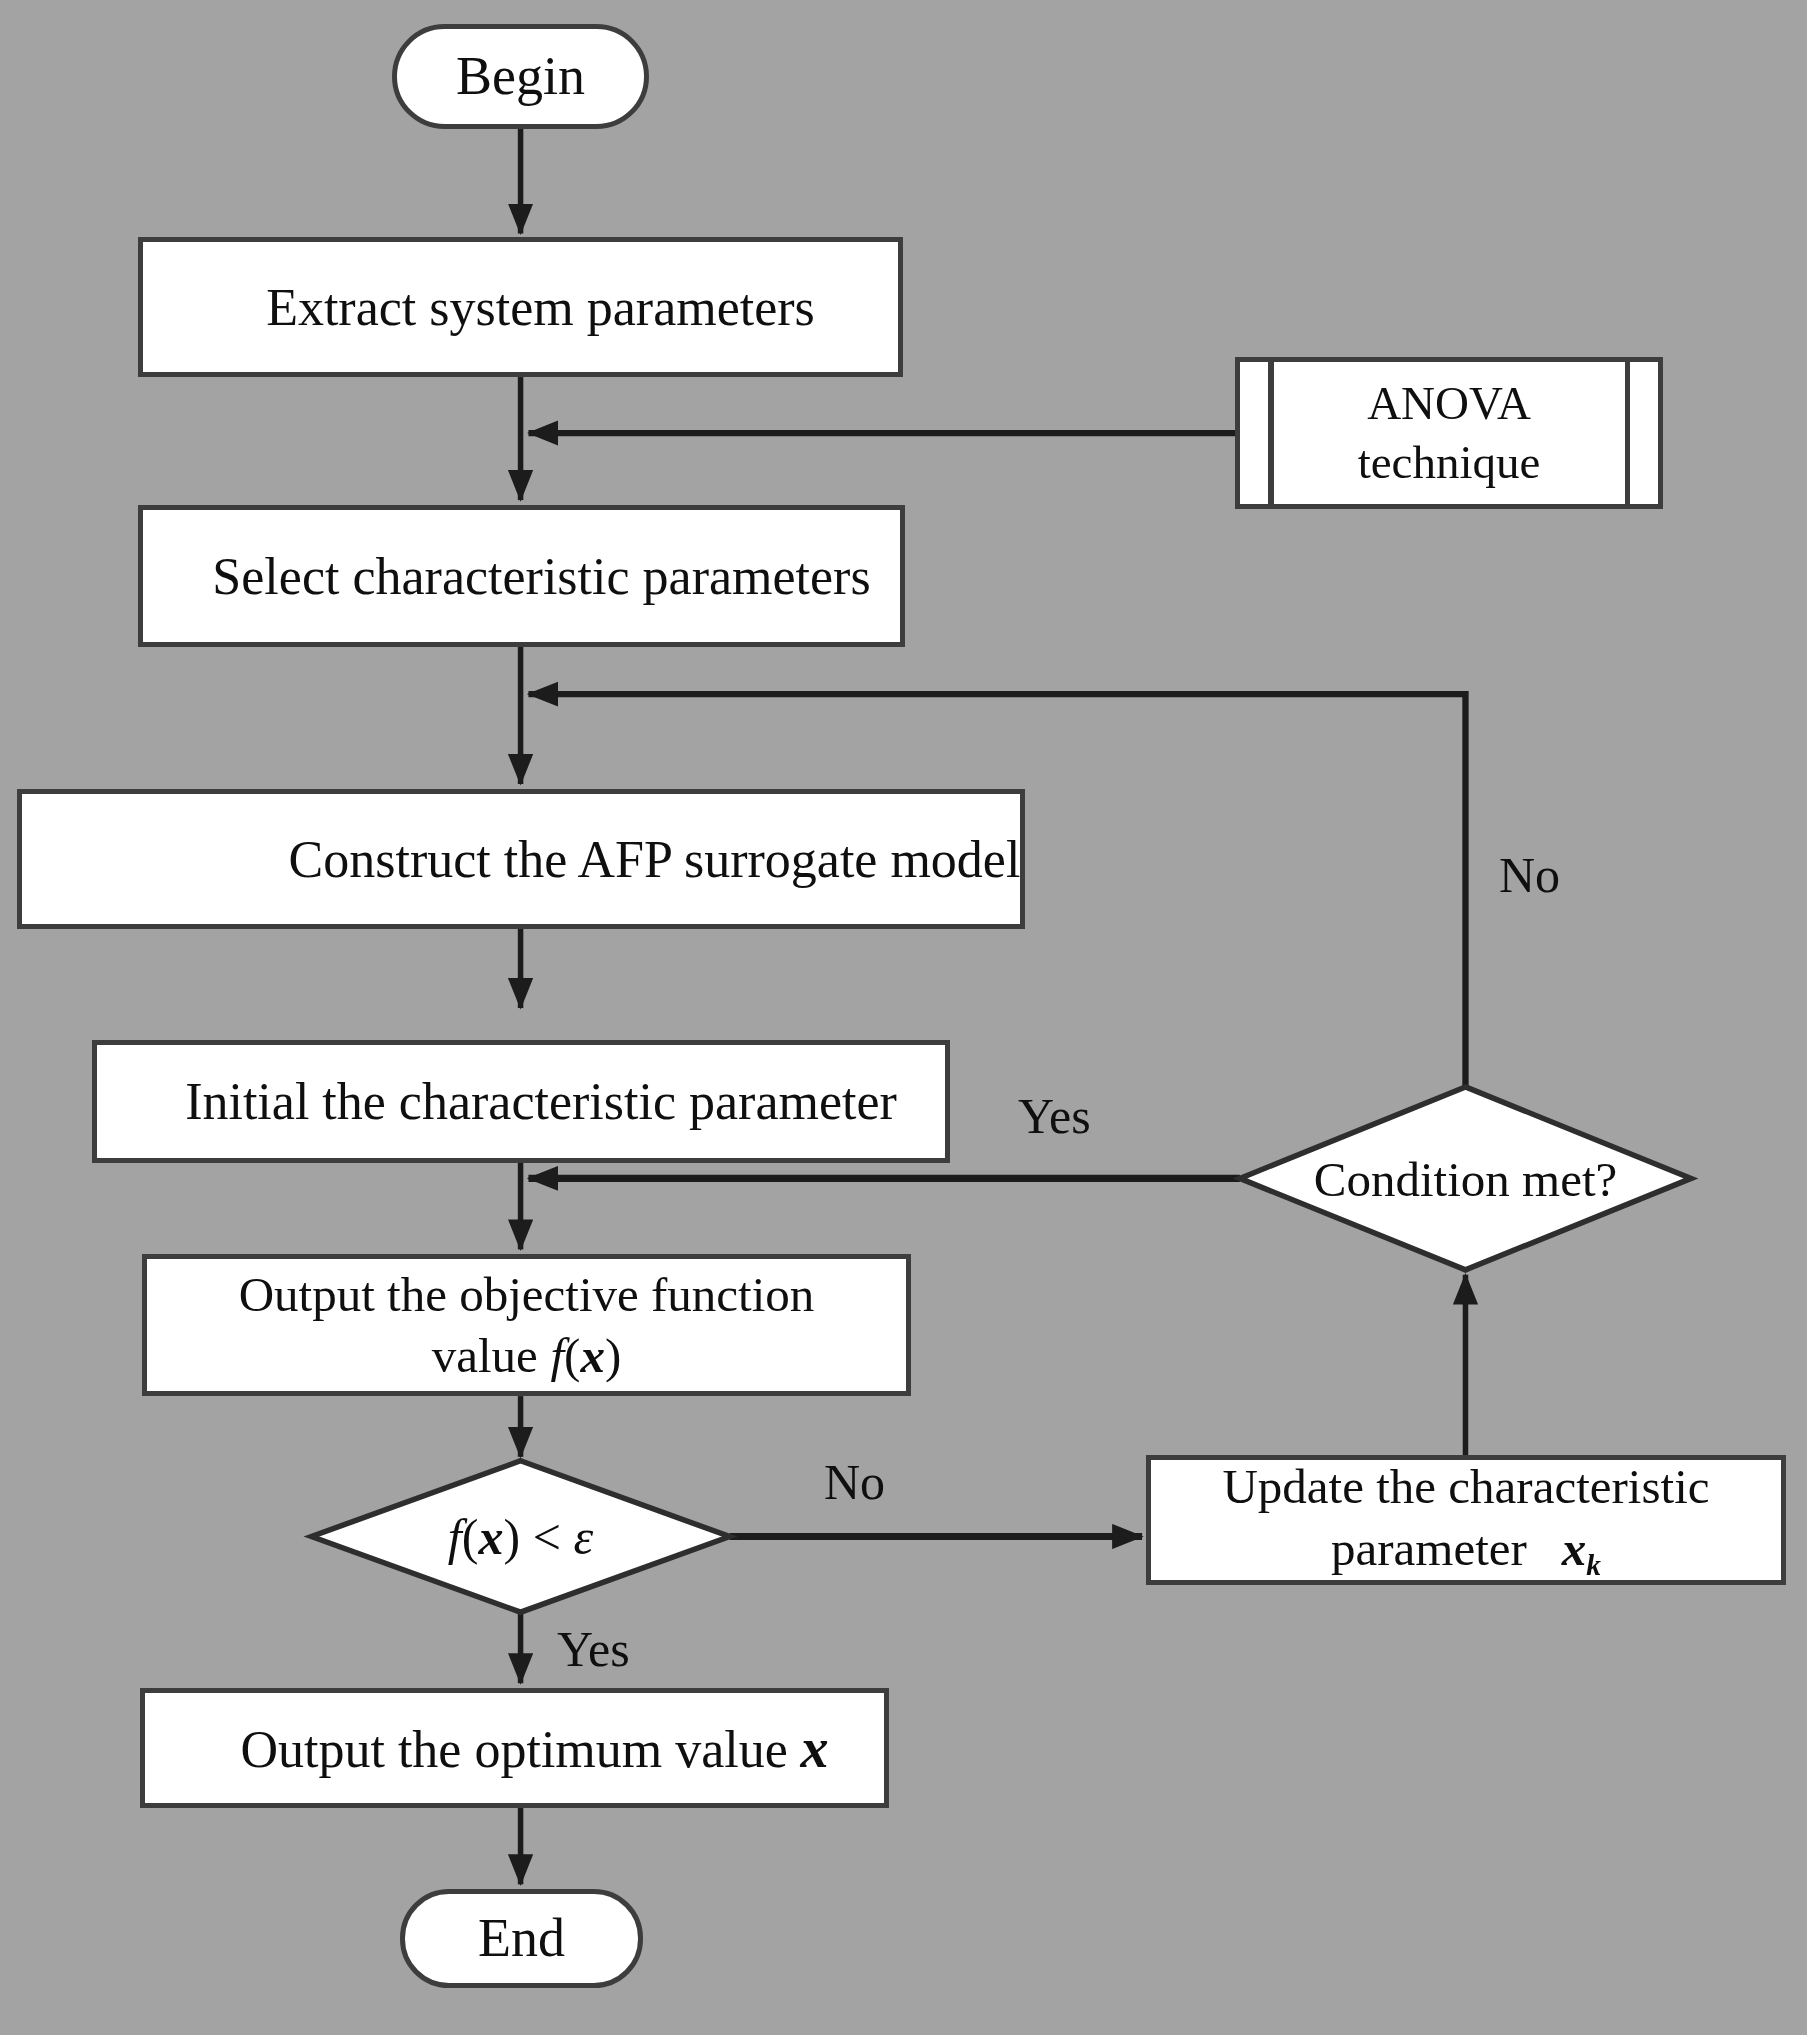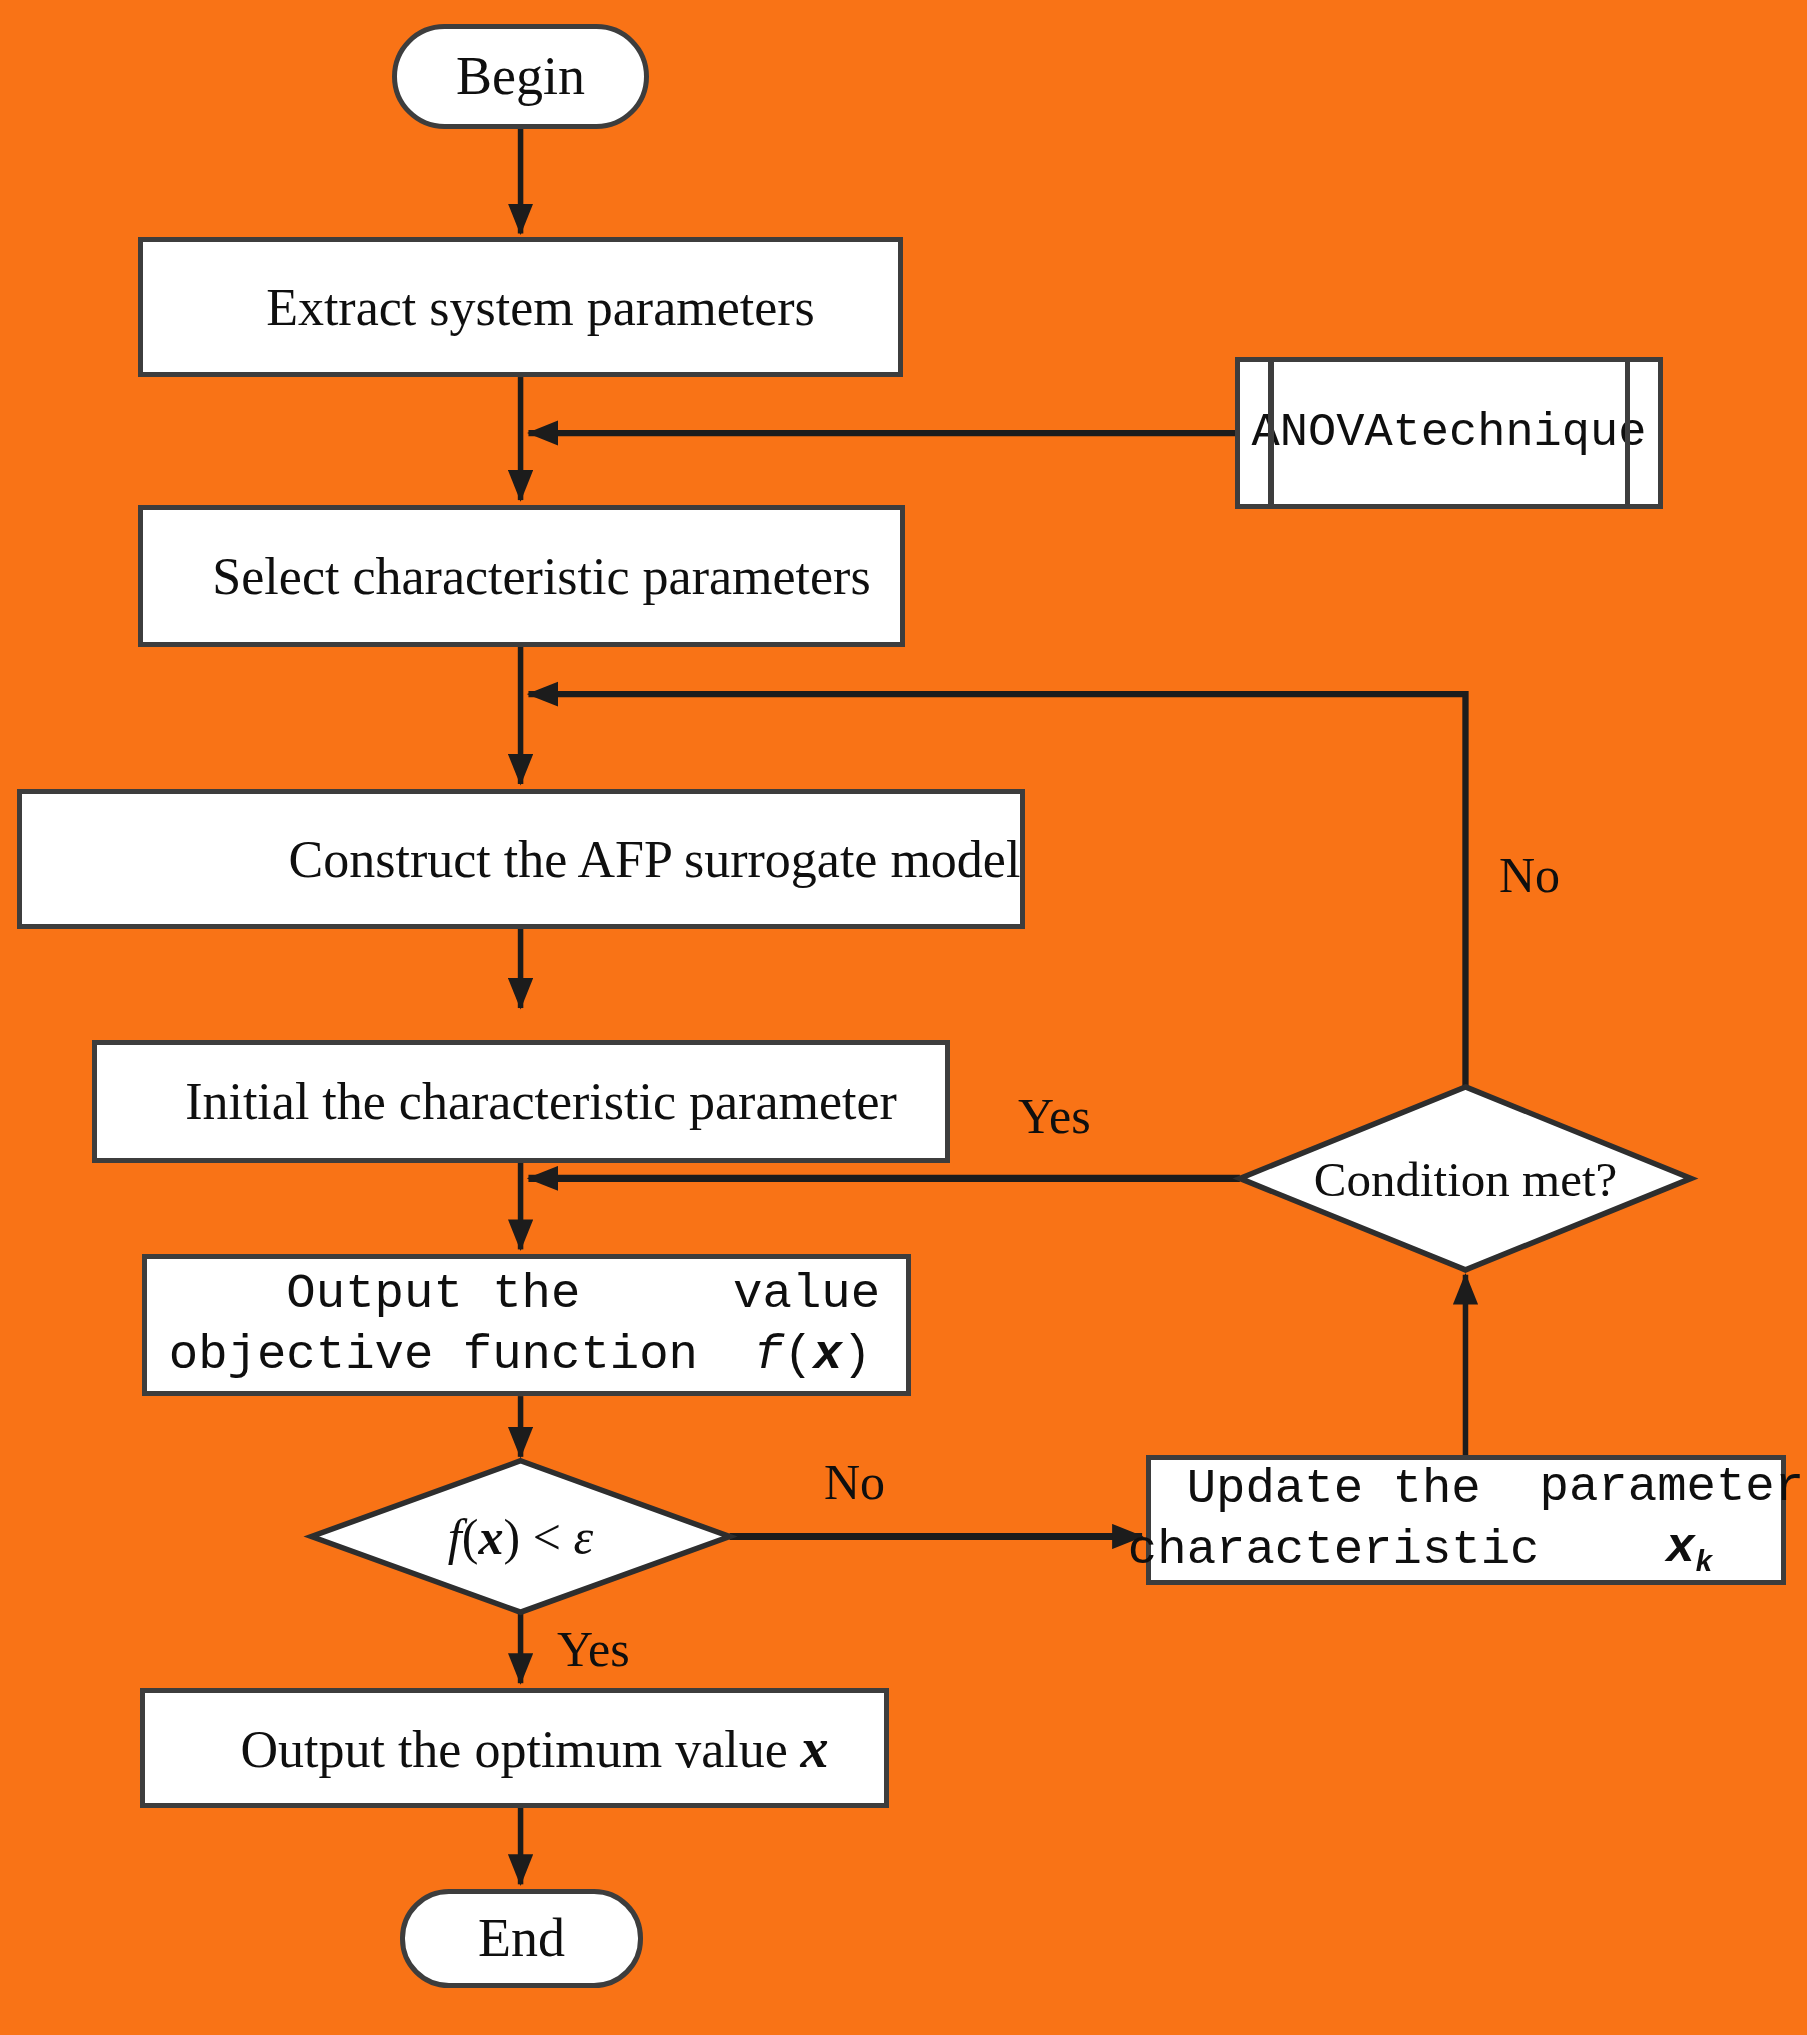--- a/index.html
+++ b/index.html
@@ -1,34 +1,34 @@
 <!DOCTYPE html>
 <html style="font-size:12.6px"><head>
 <meta charset="utf-8">
 <style>
   html,body{margin:0;padding:0;background:#ffffff;}
-  .canvas{position:relative;width:1807px;height:2035px;background:#f97316;overflow:hidden;
+  .canvas{position:relative;width:1807px;height:2035px;background:#a3a3a3;overflow:hidden;
           font-family:"Liberation Serif","DejaVu Serif",serif;color:#0f0f0f;}
   svg.wires{position:absolute;left:0;top:0;z-index:1;}
   .node{position:absolute;box-sizing:border-box;border:5.5px solid #3d3d3d;background:#ffffff;
         display:flex;align-items:center;justify-content:center;text-align:center;
         z-index:2;line-height:1.25;}
   .terminator{border-radius:55px;}
   .dtext{position:absolute;z-index:3;display:flex;align-items:center;justify-content:center;
          text-align:center;background:transparent;}
   .edge-label{position:absolute;z-index:3;font-size:50px;color:#0f0f0f;}
   .bar{position:absolute;top:0;bottom:0;width:5.5px;background:#3d3d3d;}
   .bar.l{left:28px;} .bar.r{right:28px;}
   .f66{font-size:52px;padding-left:40px;} .f68{font-size:54px;} .f62{font-size:49px;} .f60{font-size:47px;} .f64{font-size:50px;}
   .it{font-style:italic;}
   .bi{font-style:italic;font-weight:bold;}
   .sub{font-size:0.6em;font-style:italic;font-weight:bold;vertical-align:-0.35em;}
   .gap-s{display:inline-block;width:12.6px;}
   .gap-m{display:inline-block;width:35px;}
-  .twolines{flex-direction:row;font-family:Liberation Mono, monospace;}
+  .twolines{flex-direction:column;}
 </style>
 </head>
 <body>
 
 <div class="canvas">
 
   <svg class="wires" width="1807" height="2035" viewBox="0 0 2291 2580">
     <defs>
       <marker id="ah" viewBox="0 0 10 8" refX="9.5" refY="4" markerWidth="40" markerHeight="32" markerUnits="userSpaceOnUse" orient="auto-start-reverse">
         <path d="M0,0 L10,4 L0,8 Z" fill="#1c1c1c"></path>

